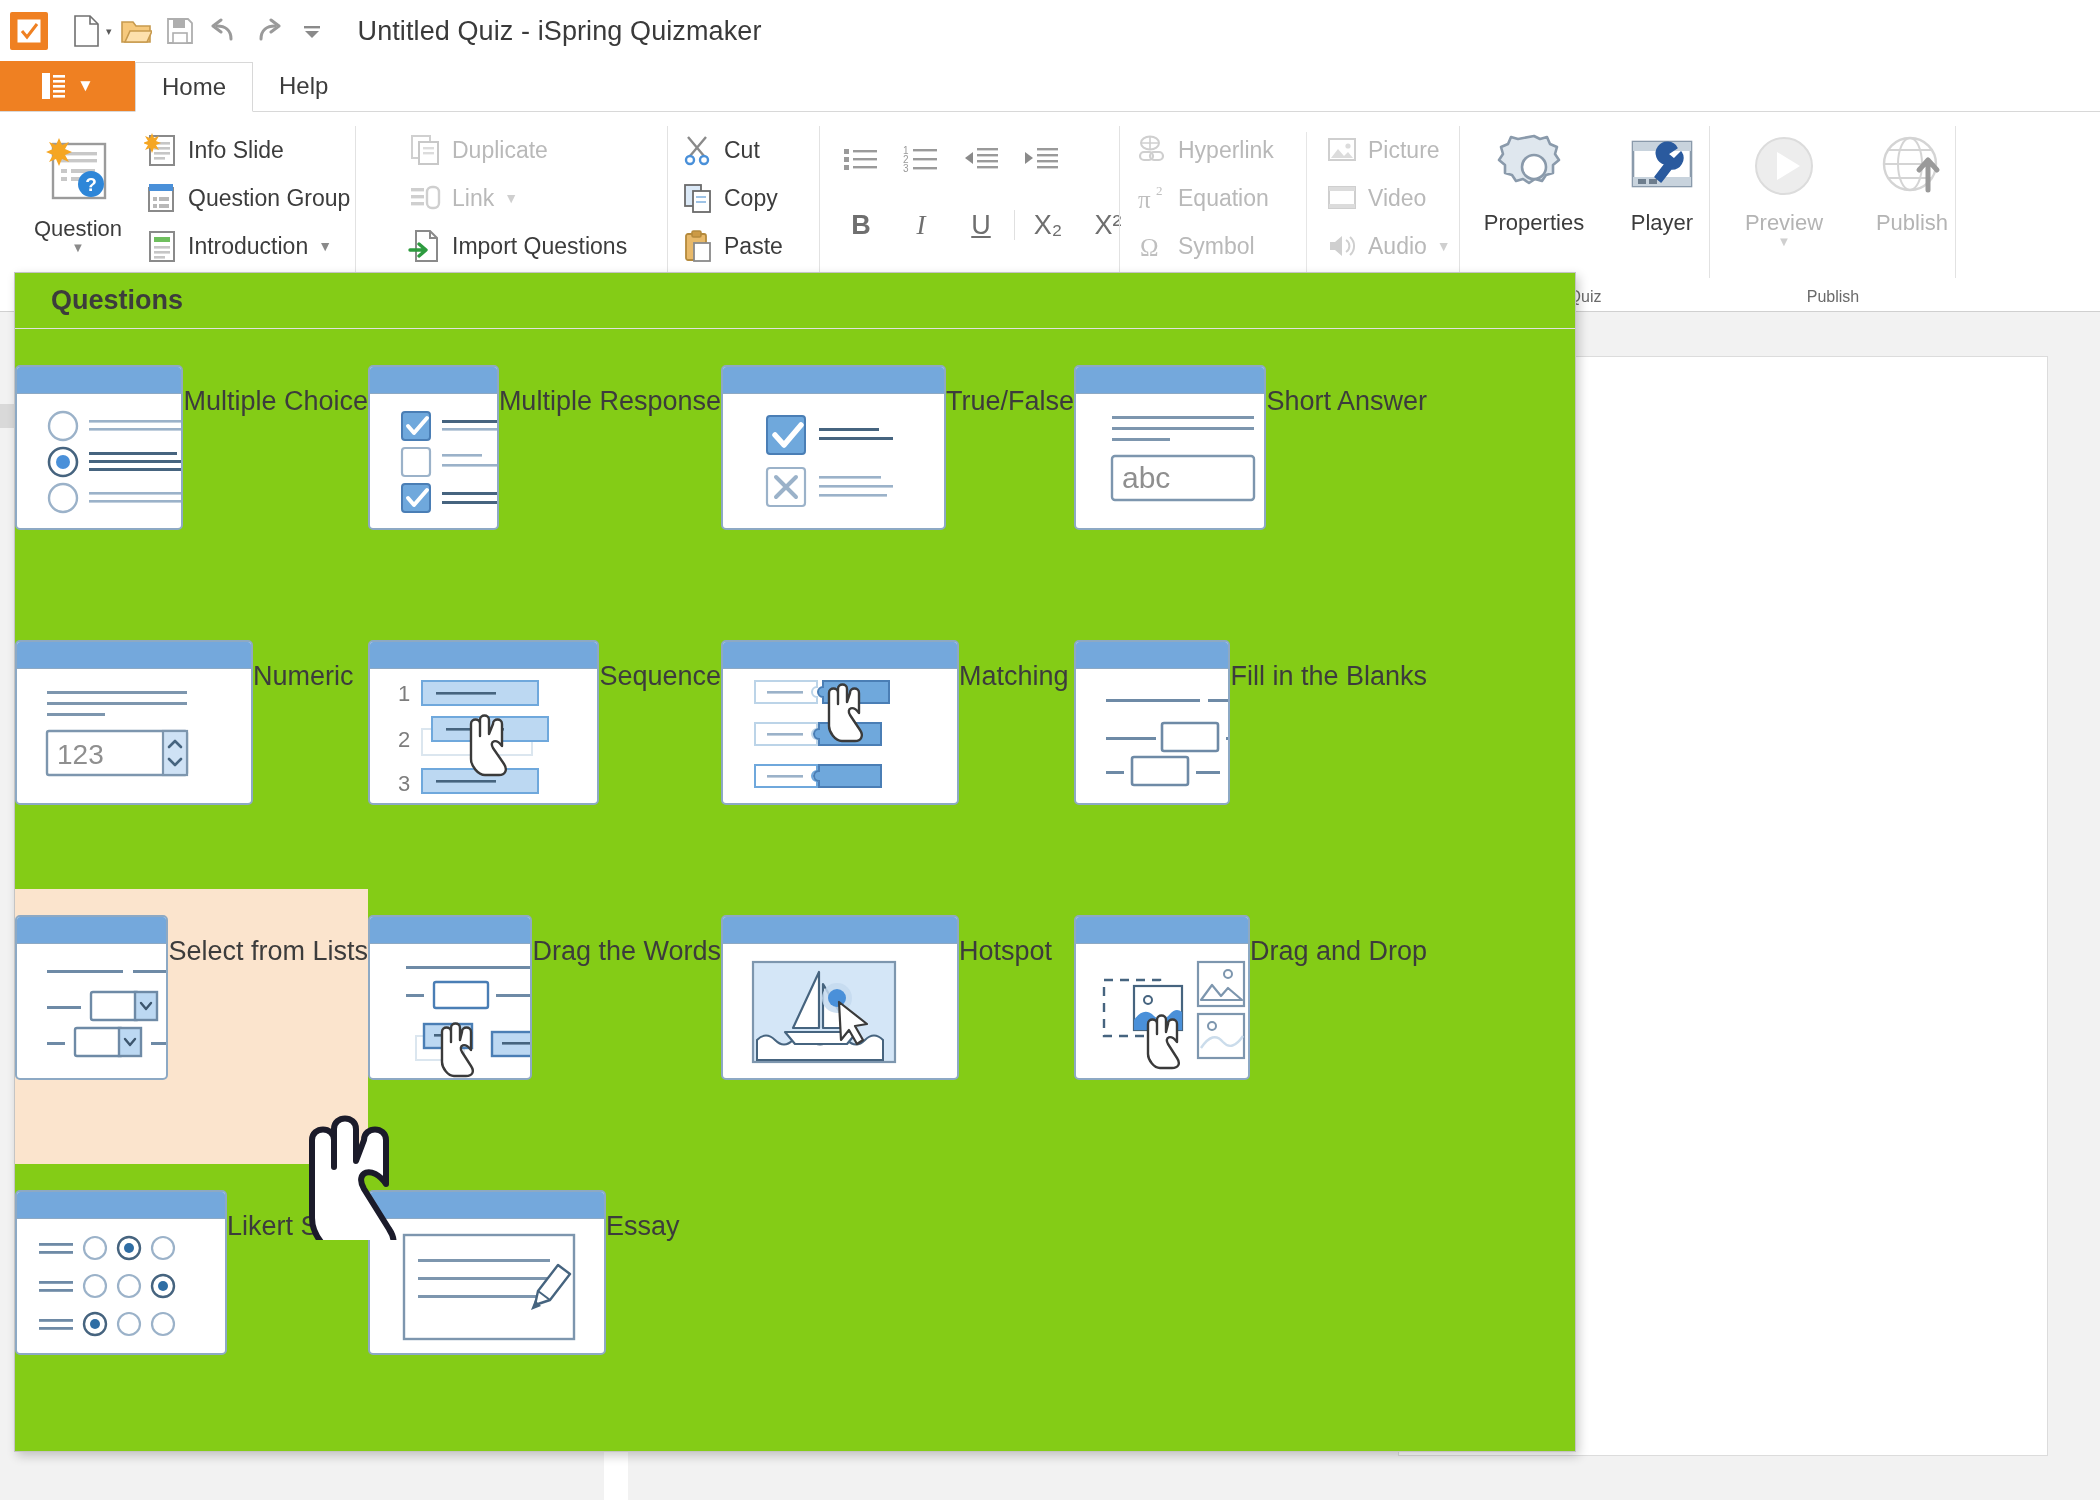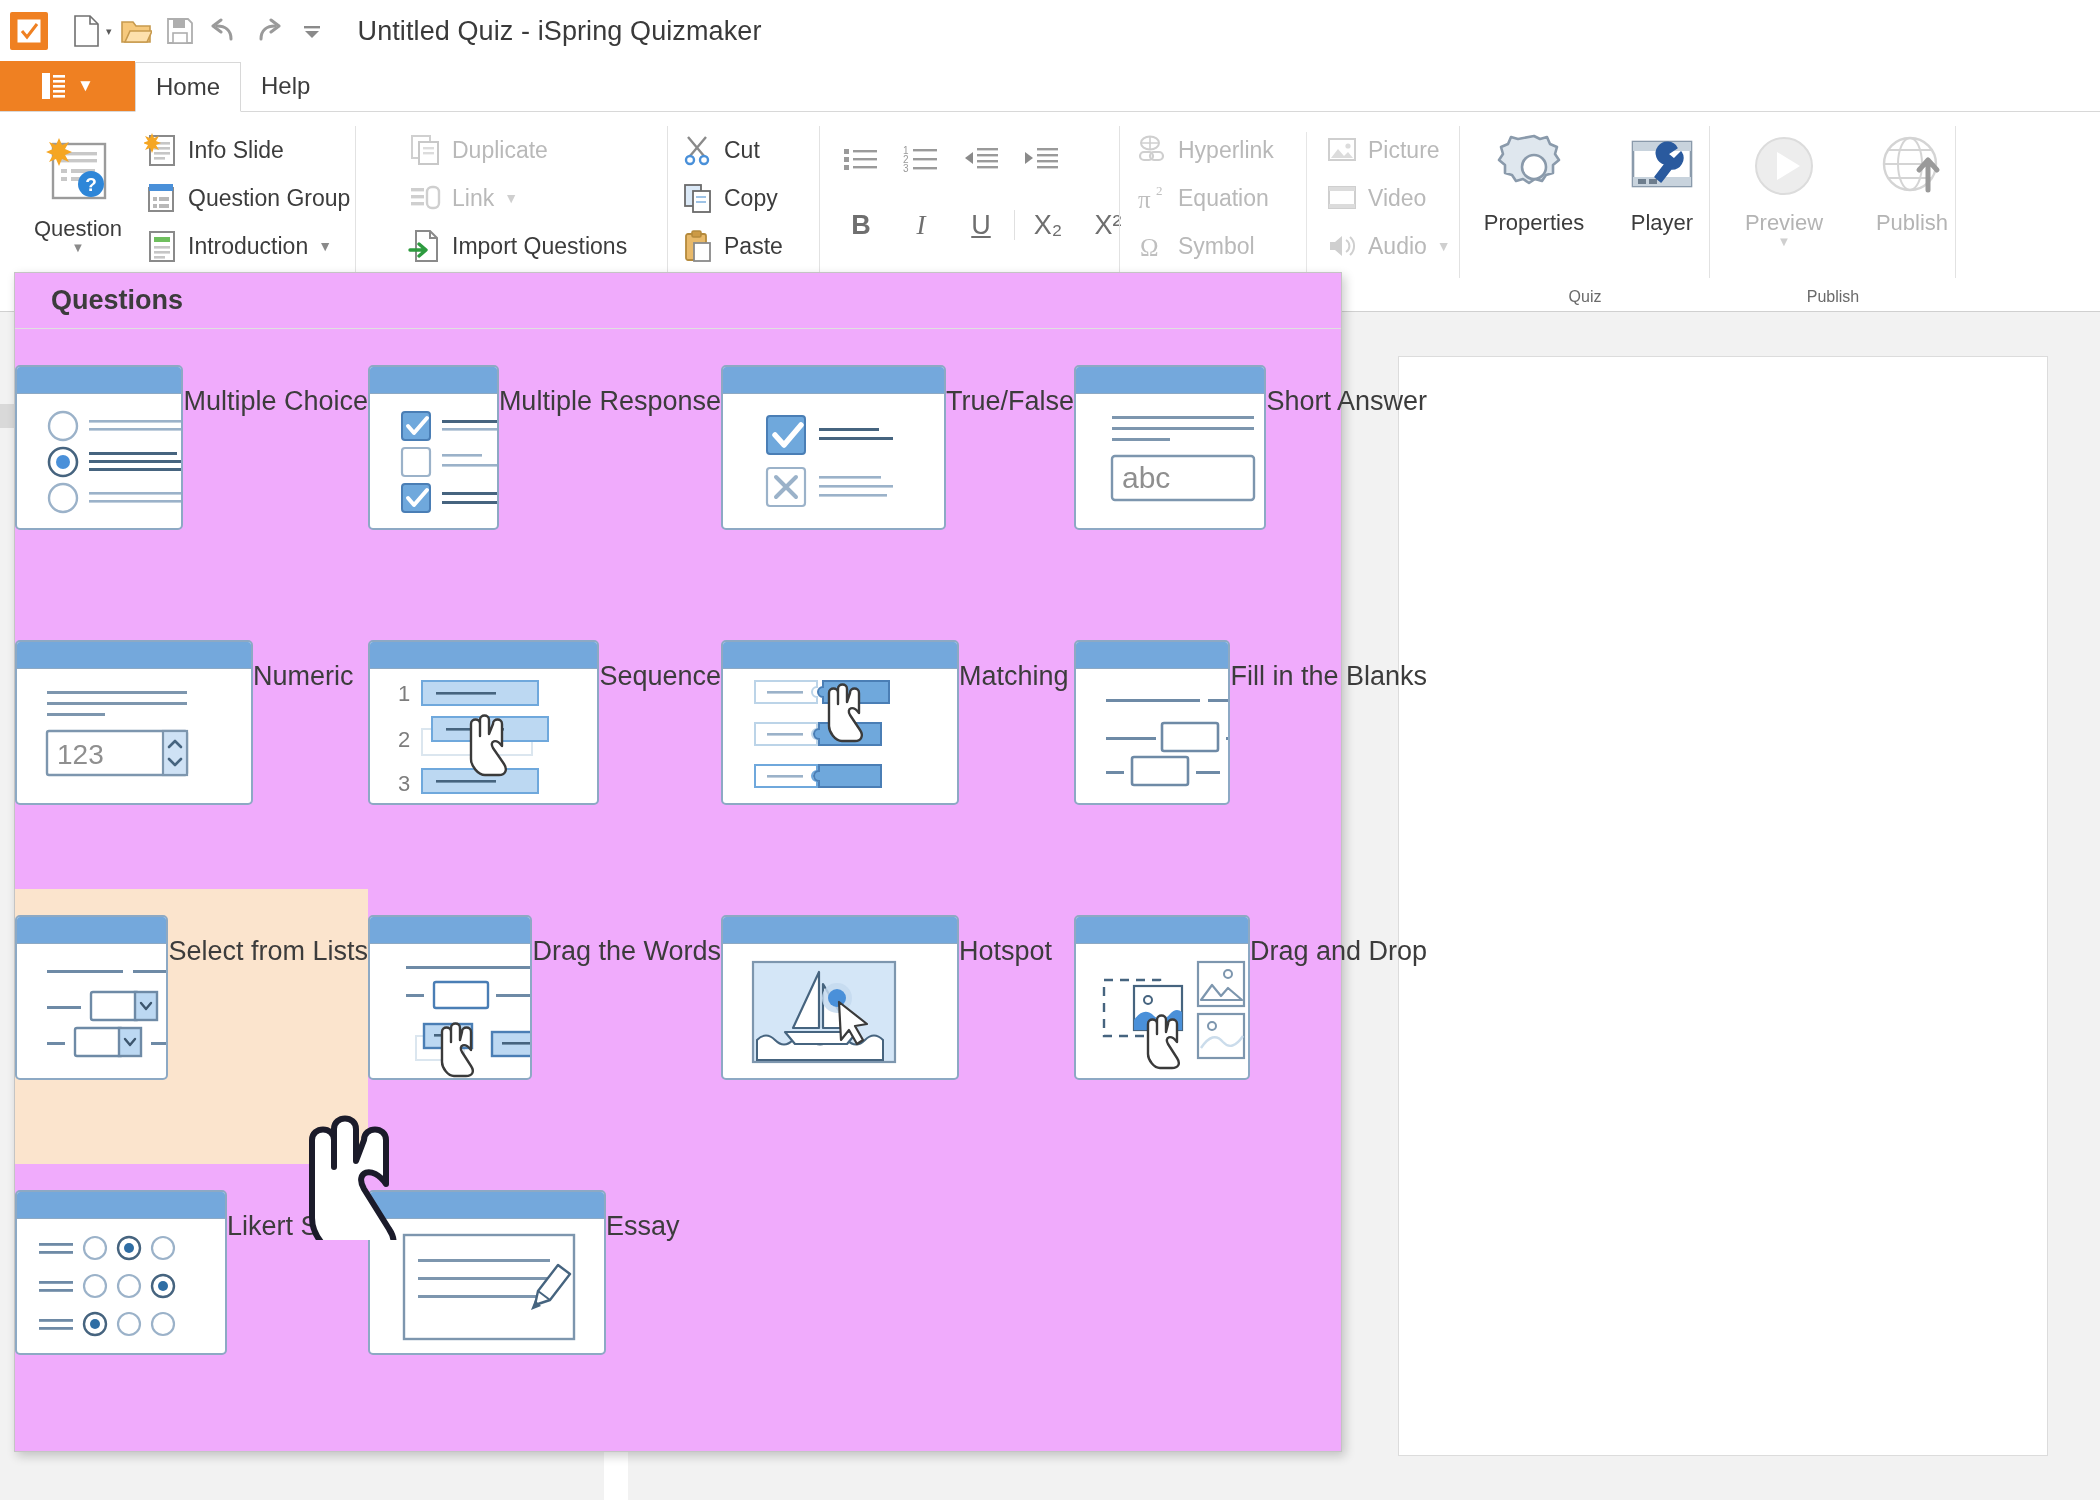--- a/index.html
+++ b/index.html
@@ -33,21 +33,21 @@
   .tabstrip {
     position:absolute; left:0; top:62px; width:2100px; height:50px;
     background:#ffffff; display:flex; align-items:flex-end;
     border-bottom:1px solid #d8d8d8;
   }
   .file-tab {
     width:135px; height:50px; background:#ef8022; color:#fff;
     display:flex; align-items:center; justify-content:center; gap:10px;
   }
   .tab {
-    height:50px; padding:0 20px; display:flex; align-items:center;
+    height:50px; padding:0 26px; display:flex; align-items:center;
     font-size:24px; color:#3c3c3c; white-space:nowrap;
   }
   .tab.active { background:#ffffff; border:1px solid #d8d8d8; border-bottom:1px solid #fff;
     position:relative; top:1px; }
 
   
   .ribbon {
     position:absolute; left:0; top:112px; width:2100px; height:200px;
     background:#ffffff; border-bottom:1px solid #d0d0d0;
   }
@@ -70,22 +70,22 @@
   }
   .smallrow.dim { color:#b9b9b9; }
   .ico { display:inline-flex; align-items:center; justify-content:center; }
   .fmt-btn {
     width:54px; height:50px; display:flex; align-items:center; justify-content:center;
     font-size:27px; color:#6f6f6f;
   }
 
   
   .panel {
-    position:absolute; left:14px; top:272px; width:1328px; height:1180px;
-    background:#f0abfc; border:1px solid #c4c4c4;
+    position:absolute; left:14px; top:272px; width:1562px; height:1180px;
+    background:#84cc16; border:1px solid #c4c4c4;
     box-shadow: 3px 4px 10px rgba(0,0,0,0.20);
     z-index:40;
   }
   .panel-head {
     height:56px; border-bottom:1px solid #e0e0e0; display:flex; align-items:center;
     padding-left:36px;
   }
   .panel-head .t { font-size:27px; font-weight:bold; color:#3c3c3c; }
   .grid {
     display:grid; grid-template-columns: repeat(4, 353px);

